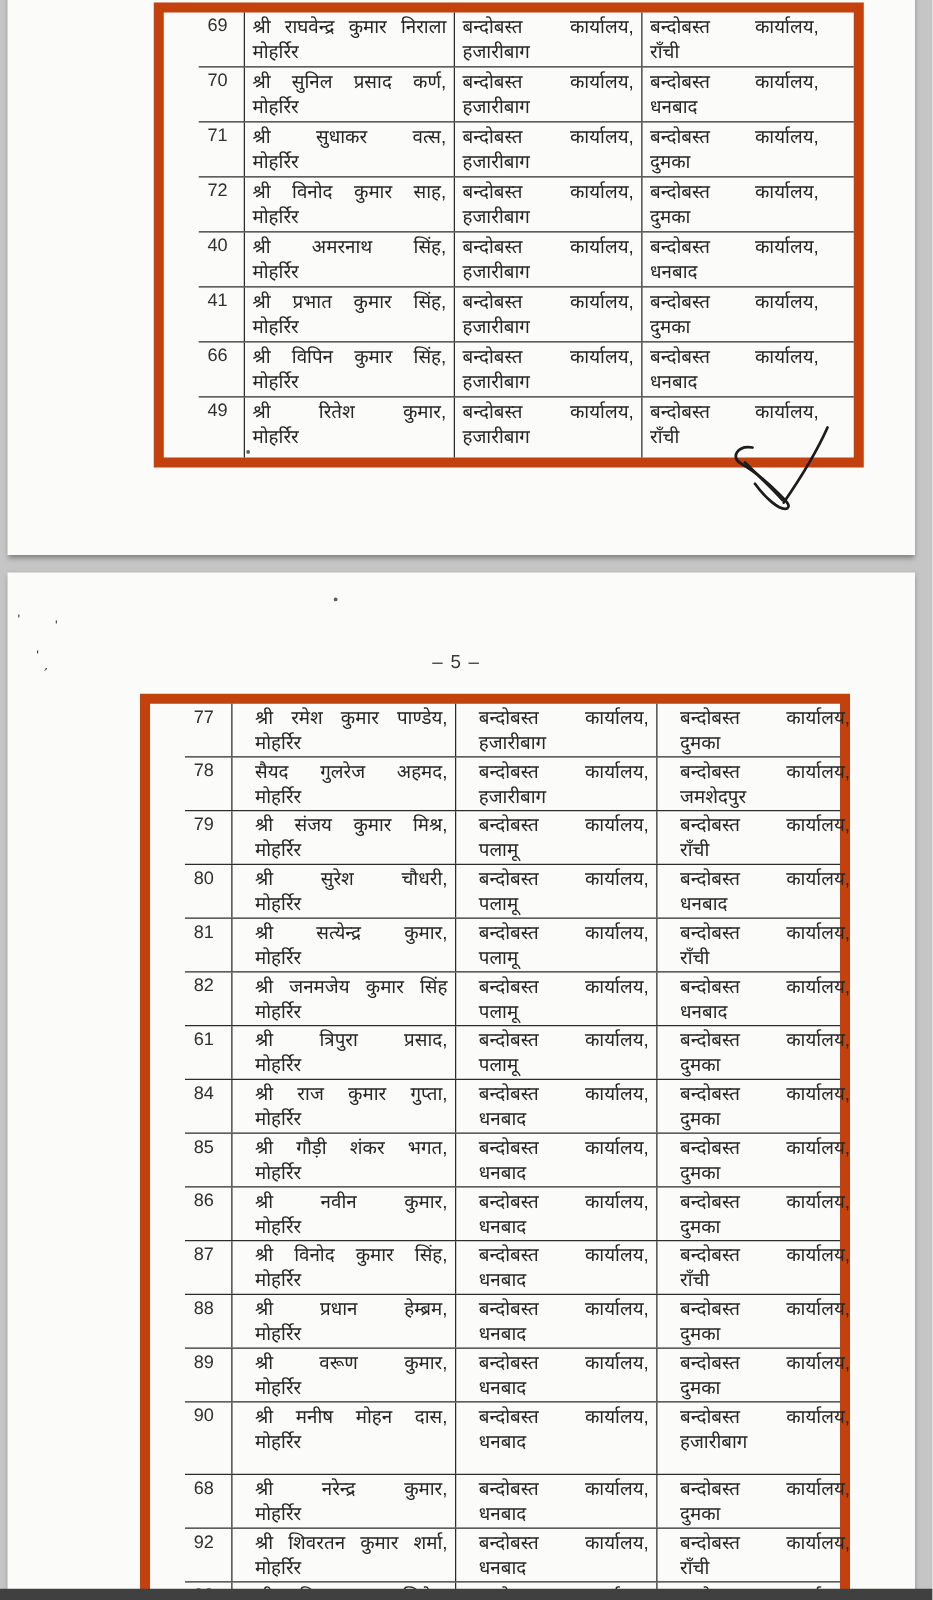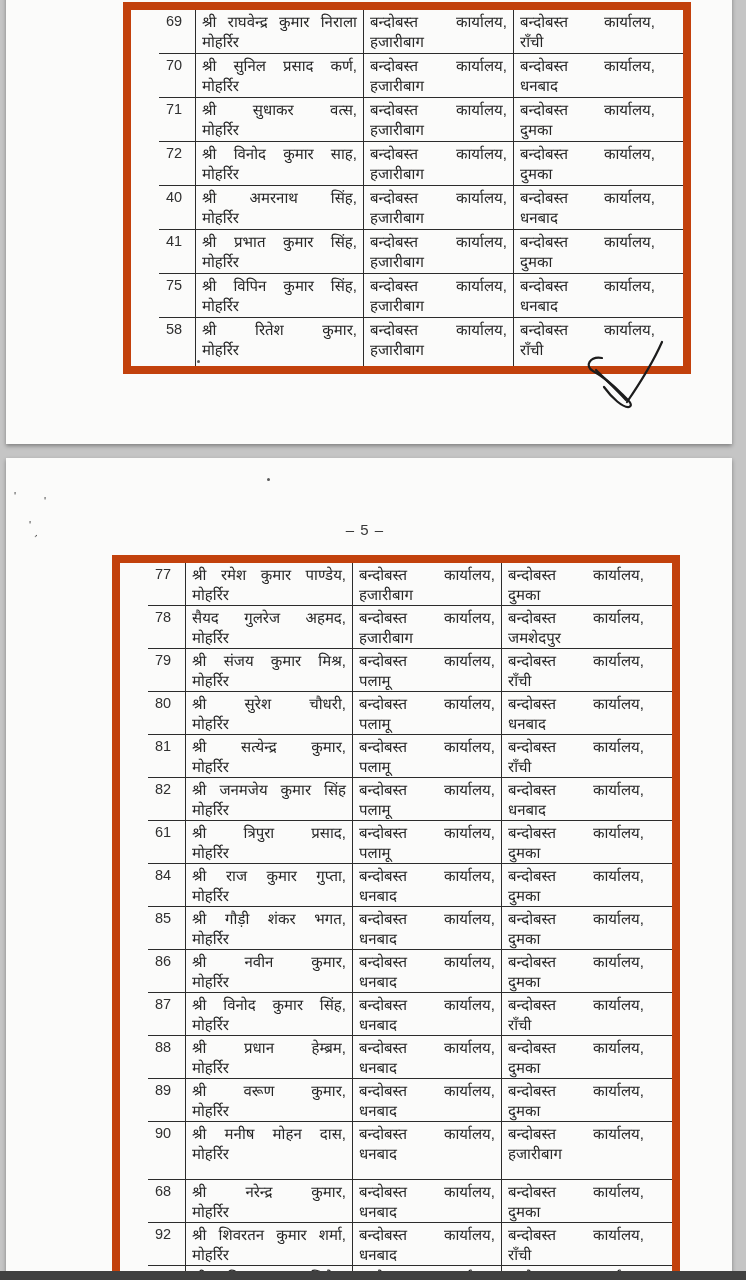--- a/index.html
+++ b/index.html
@@ -24,21 +24,21 @@
     border:8px solid #c2410c;
     box-sizing:border-box;
     background:#fbfbfa;
     padding-left:28px;
   }
   #table-top{left:117px;top:8px;}     
   #table-bottom{left:106px;top:97px;} 
   .tr{display:grid;border-bottom:1px solid #2c2c2c;}
   .tr:last-child{border-bottom:none;}
   #table-top .tr{grid-template-columns:37px 168px 150px 147px;min-height:43px;}
-  #table-bottom .tr{grid-template-columns:38px 167px 149px 148px;min-height:41px;}
+  #table-bottom .tr{grid-template-columns:38px 167px 149px 148px;min-height:41px;gap:12px;}
   .td{
     border-right:1px solid #2c2c2c;
     padding:2px 6px 1px 6px;
     box-sizing:border-box;
     color:#262626;
     font-size:15px;line-height:19.5px;
   }
   .td:last-child{border-right:none;}
   .td.no{padding-left:7px;font-size:14.5px;color:#303030;}
   .l{margin:0;}
@@ -145,36 +145,36 @@
         <div class="td off">
           <div class="l j">बन्दोबस्त कार्यालय,</div>
           <div class="l">हजारीबाग</div>
         </div>
         <div class="td off">
           <div class="l j">बन्दोबस्त कार्यालय,</div>
           <div class="l">दुमका</div>
         </div>
       </div>
       <div class="tr">
-        <div class="td no">75</div>
+        <div class="td no">66</div>
         <div class="td name">
           <div class="l j">श्री विपिन कुमार सिंह,</div>
           <div class="l">मोहर्रिर</div>
         </div>
         <div class="td off">
           <div class="l j">बन्दोबस्त कार्यालय,</div>
           <div class="l">हजारीबाग</div>
         </div>
         <div class="td off">
           <div class="l j">बन्दोबस्त कार्यालय,</div>
           <div class="l">धनबाद</div>
         </div>
       </div>
       <div class="tr" style="min-height: 48px;">
-        <div class="td no">58</div>
+        <div class="td no">49</div>
         <div class="td name">
           <div class="l j">श्री रितेश कुमार,</div>
           <div class="l">मोहर्रिर</div>
         </div>
         <div class="td off">
           <div class="l j">बन्दोबस्त कार्यालय,</div>
           <div class="l">हजारीबाग</div>
         </div>
         <div class="td off">
           <div class="l j">बन्दोबस्त कार्यालय,</div>

